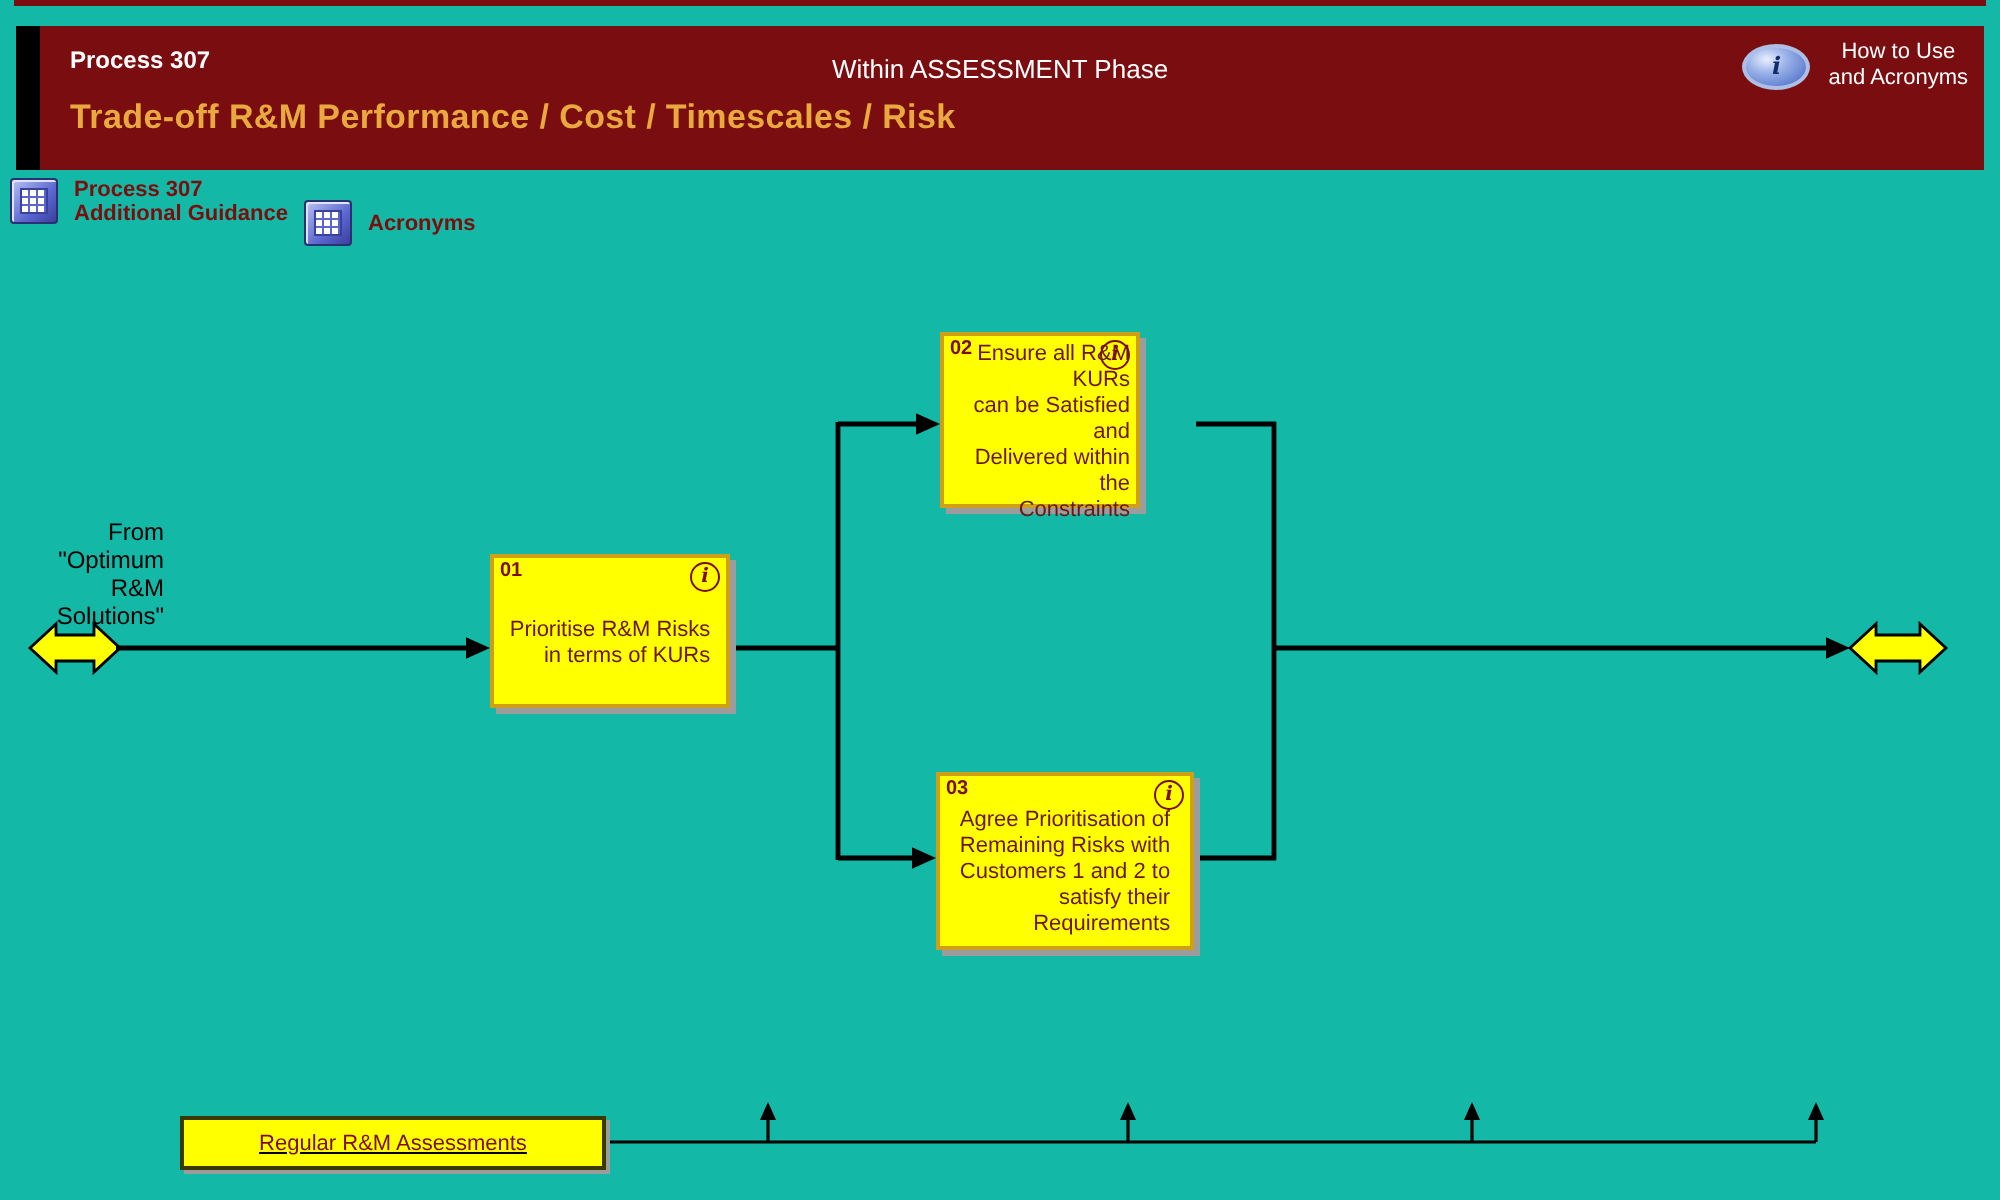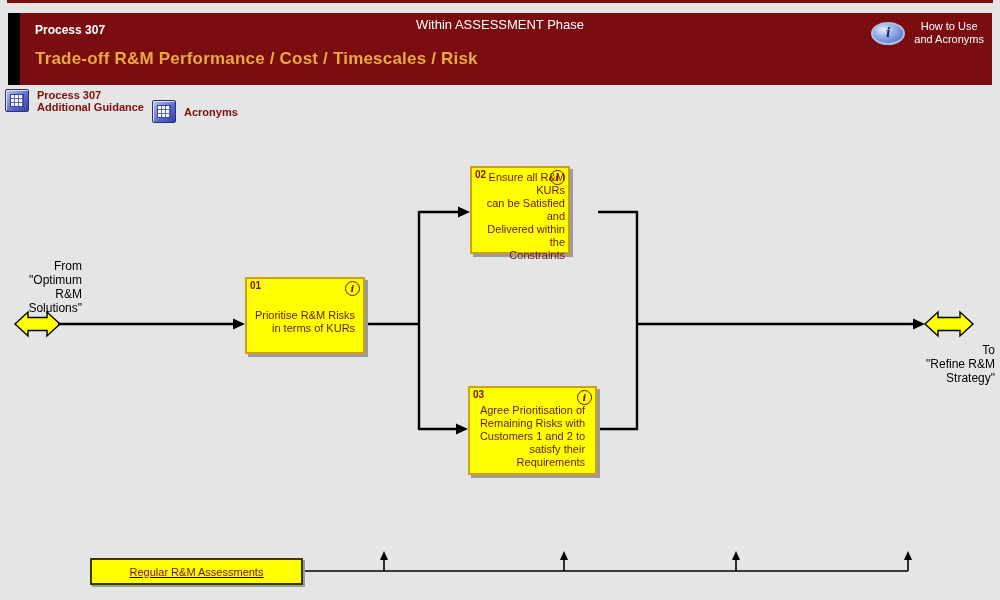--- a/index.html
+++ b/index.html
@@ -1,24 +1,24 @@
 <!DOCTYPE html>
 <html><head>
 <meta charset="utf-8">
 <style>
   html,body{margin:0;padding:0;background:#fff;}
   body{font-family:"Liberation Sans",sans-serif;}
-  .stage{position:relative;width:1000px;height:600px;background:#e5e5e5;overflow:hidden;}
+  .stage{position:relative;width:1000px;height:600px;background:#14b8a6;overflow:hidden;}
 
   
   .top-rule{position:absolute;left:7px;top:0;width:986px;height:3px;background:#7a0d10;}
   .header{position:absolute;left:8px;top:13px;width:984px;height:72px;background:#7a0d10;}
   .header-black-bar{position:absolute;left:0;top:0;width:12px;height:72px;background:#000000;}
   .process-label{position:absolute;left:27px;top:10px;color:#ffffff;font-size:12px;font-weight:bold;}
-  .phase-label{position:absolute;left:0;top:4px;width:100%;text-align:center;color:#ffffff;font-size:13px;}
+  .phase-label{position:absolute;left:0;top:14px;width:100%;text-align:center;color:#ffffff;font-size:13px;}
   .page-title{position:absolute;left:27px;top:36px;color:#e9a93e;font-size:17px;font-weight:bold;letter-spacing:.2px;}
   .help-button{position:absolute;right:8px;top:7px;display:flex;align-items:center;gap:9px;cursor:pointer;}
   .info-oval{width:30px;height:19px;border-radius:50%;border:2px solid #aebfe6;
     background:radial-gradient(ellipse at 35% 30%,#e8efff 0%,#9db4e8 35%,#3f63c4 100%);
     display:flex;align-items:center;justify-content:center;
     color:#122a6e;font-family:"DejaVu Serif",serif;font-style:italic;font-weight:bold;font-size:12px;line-height:1;}
   .help-label{color:#ffffff;font-size:11px;line-height:13px;text-align:center;white-space:pre-line;}
 
   
   .tool-btn{position:absolute;display:flex;align-items:flex-start;gap:8px;cursor:pointer;}
@@ -120,23 +120,20 @@
     <line x1="736" y1="571" x2="736" y2="557" stroke="#000" stroke-width="1.6"></line>
     <polygon points="736,551 732,560 740,560" fill="#000"></polygon>
     <line x1="908" y1="571" x2="908" y2="557" stroke="#000" stroke-width="1.6"></line>
     <polygon points="908,551 904,560 912,560" fill="#000"></polygon>
   </svg>
 
   <div class="flow-label input">From
 "Optimum
 R&amp;M
 Solutions"</div>
-  <div class="flow-label output">To
-"Refine R&amp;M
-Strategy"</div>
 
   <div class="node node01">
     <span class="num">01</span>
     <span class="info">
         <span>i</span>
       </span>
     <span class="txt">Prioritise R&amp;M Risks
 in terms of KURs</span>
   </div>
 

